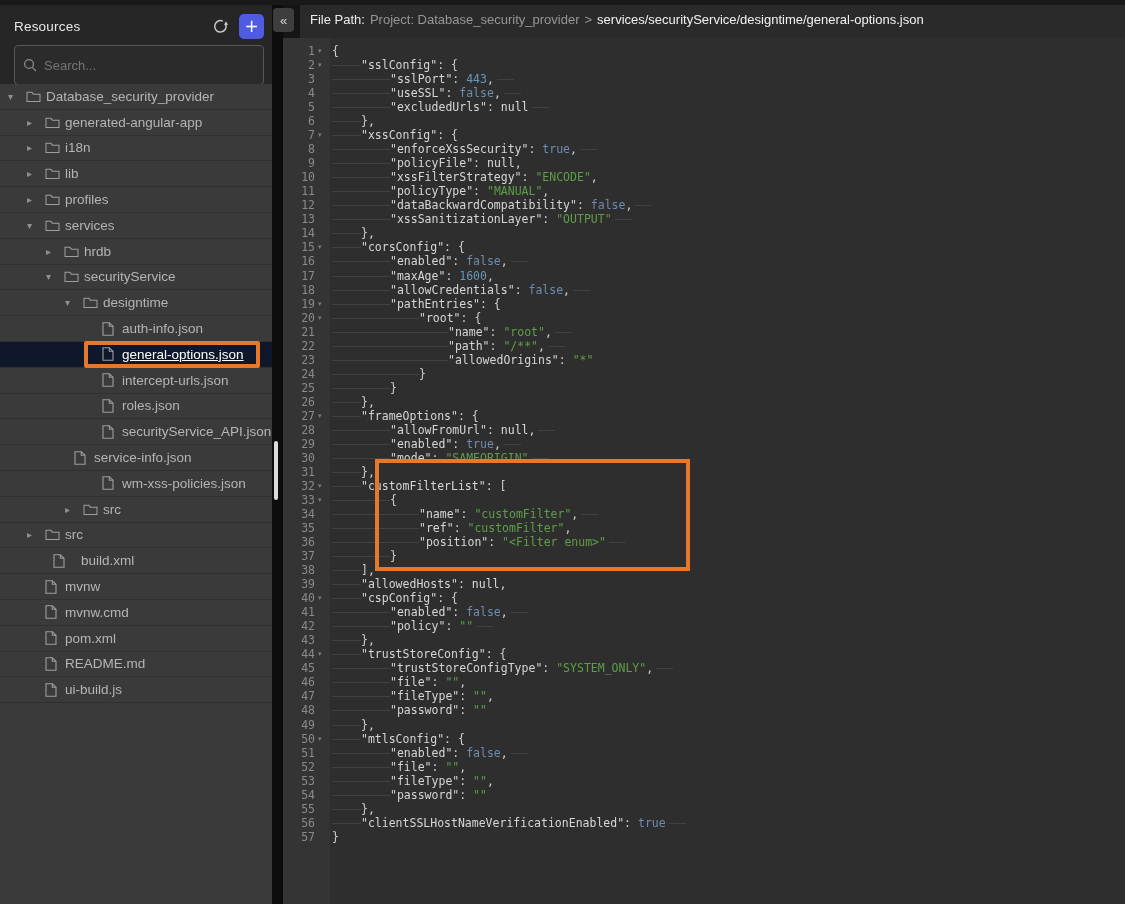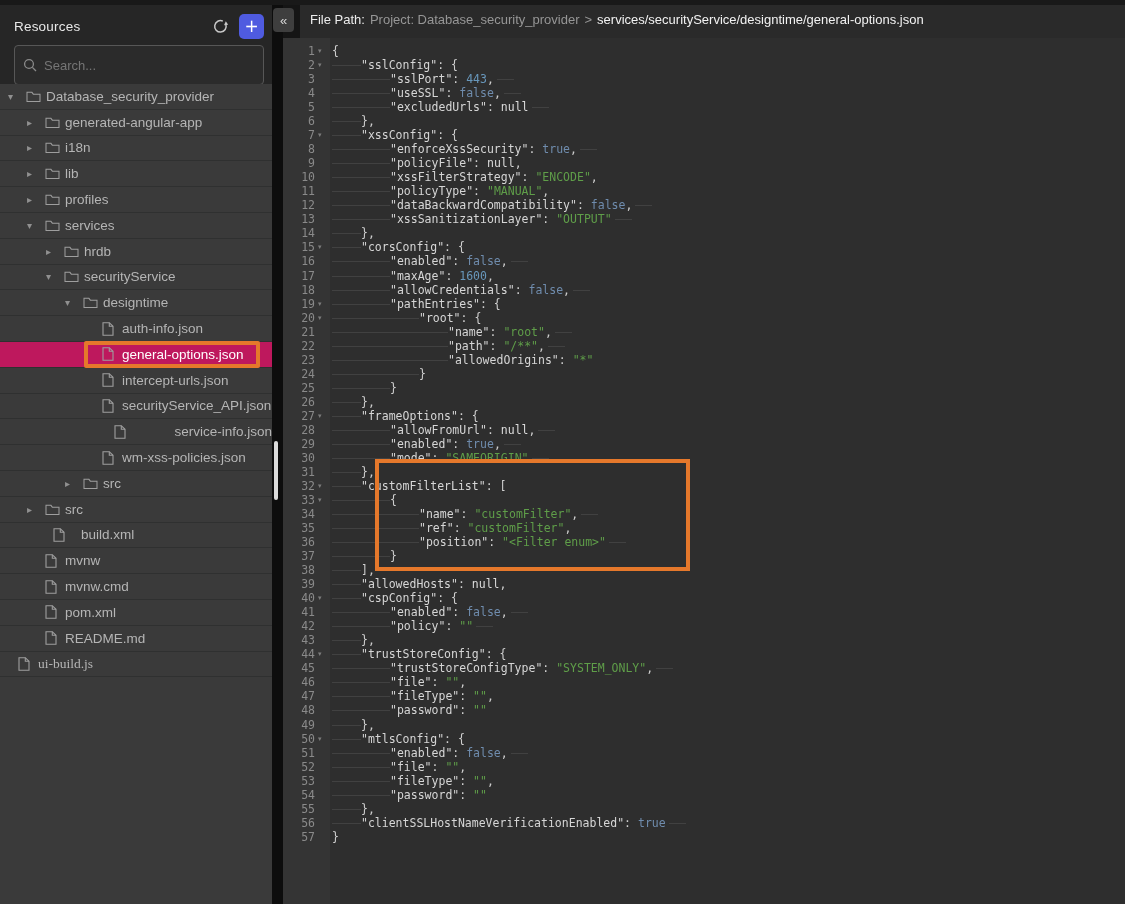--- a/index.html
+++ b/index.html
@@ -23,21 +23,21 @@
              margin-left:6px; cursor:pointer; font-family:"DejaVu Sans", sans-serif; }
   .searchbox { margin-top:4px; height:40px; width:250px; border:1px solid #575757; border-radius:4px;
                background:#2b2b2b; display:flex; align-items:center; padding:0 8px; }
   .searchbox input { flex:1; background:transparent; border:none; outline:none; color:#c0c0c0;
                      font-size:13px; margin-left:7px; font-family:"Liberation Sans", sans-serif; }
   .searchbox input::placeholder { color:#757575; }
 
   .tree { flex:1; background:#3a3a3a; overflow:hidden; position:relative; }
   .trow { height:25.8px; display:flex; align-items:center; border-bottom:1px solid #2f3030;
           color:#b5b5b5; font-size:13.5px; cursor:pointer; position:relative; }
-  .trow.selected { background:#be185d; color:#ffffff; z-index:2; }
+  .trow.selected { background:#0f172a; color:#ffffff; z-index:2;text-decoration:underline; }
   .caret { width:18px; flex:0 0 18px; color:#909090; font-size:10px; text-align:left;
            font-family:"DejaVu Sans", sans-serif; }
   .ticon { width:20px; flex:0 0 20px; display:flex; align-items:center; }
   .tlabel { white-space:nowrap; }
   .hlbox { display:inline-flex; align-items:center; border:4px solid #e5782b; border-radius:2px;
            padding:2px 12px 2px 14px; margin-left:-18px; background:transparent; }
   .hlbox .ticon { flex:0 0 20px; }
 
   
   .divider { width:11px; flex:0 0 11px; background:#0d0d0d; position:relative; }
@@ -221,23 +221,33 @@
           <span class="tlabel">intercept-urls.json</span>
         </div>
         <div class="trow" style="padding-left: 84px;">
           <span class="caret"></span>
           <span class="ticon">
             <svg width="12" height="14" viewBox="0 0 12 14">
               <path d="M1 .7 h6.3 L11 4.3 v9 H1 z" fill="none" stroke="#9e9e9e" stroke-width="1.1"></path>
               <path d="M7.3 .7 V4.3 H11" fill="none" stroke="#9e9e9e" stroke-width="1.1"></path>
             </svg>
           </span>
+          <span class="tlabel">roles.json</span>
+        </div>
+        <div class="trow" style="padding-left: 84px;">
+          <span class="caret"></span>
+          <span class="ticon">
+            <svg width="12" height="14" viewBox="0 0 12 14">
+              <path d="M1 .7 h6.3 L11 4.3 v9 H1 z" fill="none" stroke="#9e9e9e" stroke-width="1.1"></path>
+              <path d="M7.3 .7 V4.3 H11" fill="none" stroke="#9e9e9e" stroke-width="1.1"></path>
+            </svg>
+          </span>
           <span class="tlabel">securityService_API.json</span>
         </div>
-        <div class="trow" style="padding-left: 56px; justify-content: space-between;">
+        <div class="trow" style="padding-left: 56px;">
           <span class="caret"></span>
           <span class="ticon">
             <svg width="12" height="14" viewBox="0 0 12 14">
               <path d="M1 .7 h6.3 L11 4.3 v9 H1 z" fill="none" stroke="#9e9e9e" stroke-width="1.1"></path>
               <path d="M7.3 .7 V4.3 H11" fill="none" stroke="#9e9e9e" stroke-width="1.1"></path>
             </svg>
           </span>
           <span class="tlabel">service-info.json</span>
         </div>
         <div class="trow" style="padding-left: 84px;">
@@ -311,21 +321,21 @@
         <div class="trow" style="padding-left: 27px;">
           <span class="caret"></span>
           <span class="ticon">
             <svg width="12" height="14" viewBox="0 0 12 14">
               <path d="M1 .7 h6.3 L11 4.3 v9 H1 z" fill="none" stroke="#9e9e9e" stroke-width="1.1"></path>
               <path d="M7.3 .7 V4.3 H11" fill="none" stroke="#9e9e9e" stroke-width="1.1"></path>
             </svg>
           </span>
           <span class="tlabel">README.md</span>
         </div>
-        <div class="trow" style=" font-family: Liberation Serif, serif;">
+        <div class="trow" style="padding-left: 27px;">
           <span class="caret"></span>
           <span class="ticon">
             <svg width="12" height="14" viewBox="0 0 12 14">
               <path d="M1 .7 h6.3 L11 4.3 v9 H1 z" fill="none" stroke="#9e9e9e" stroke-width="1.1"></path>
               <path d="M7.3 .7 V4.3 H11" fill="none" stroke="#9e9e9e" stroke-width="1.1"></path>
             </svg>
           </span>
           <span class="tlabel">ui-build.js</span>
         </div>
       </div>

